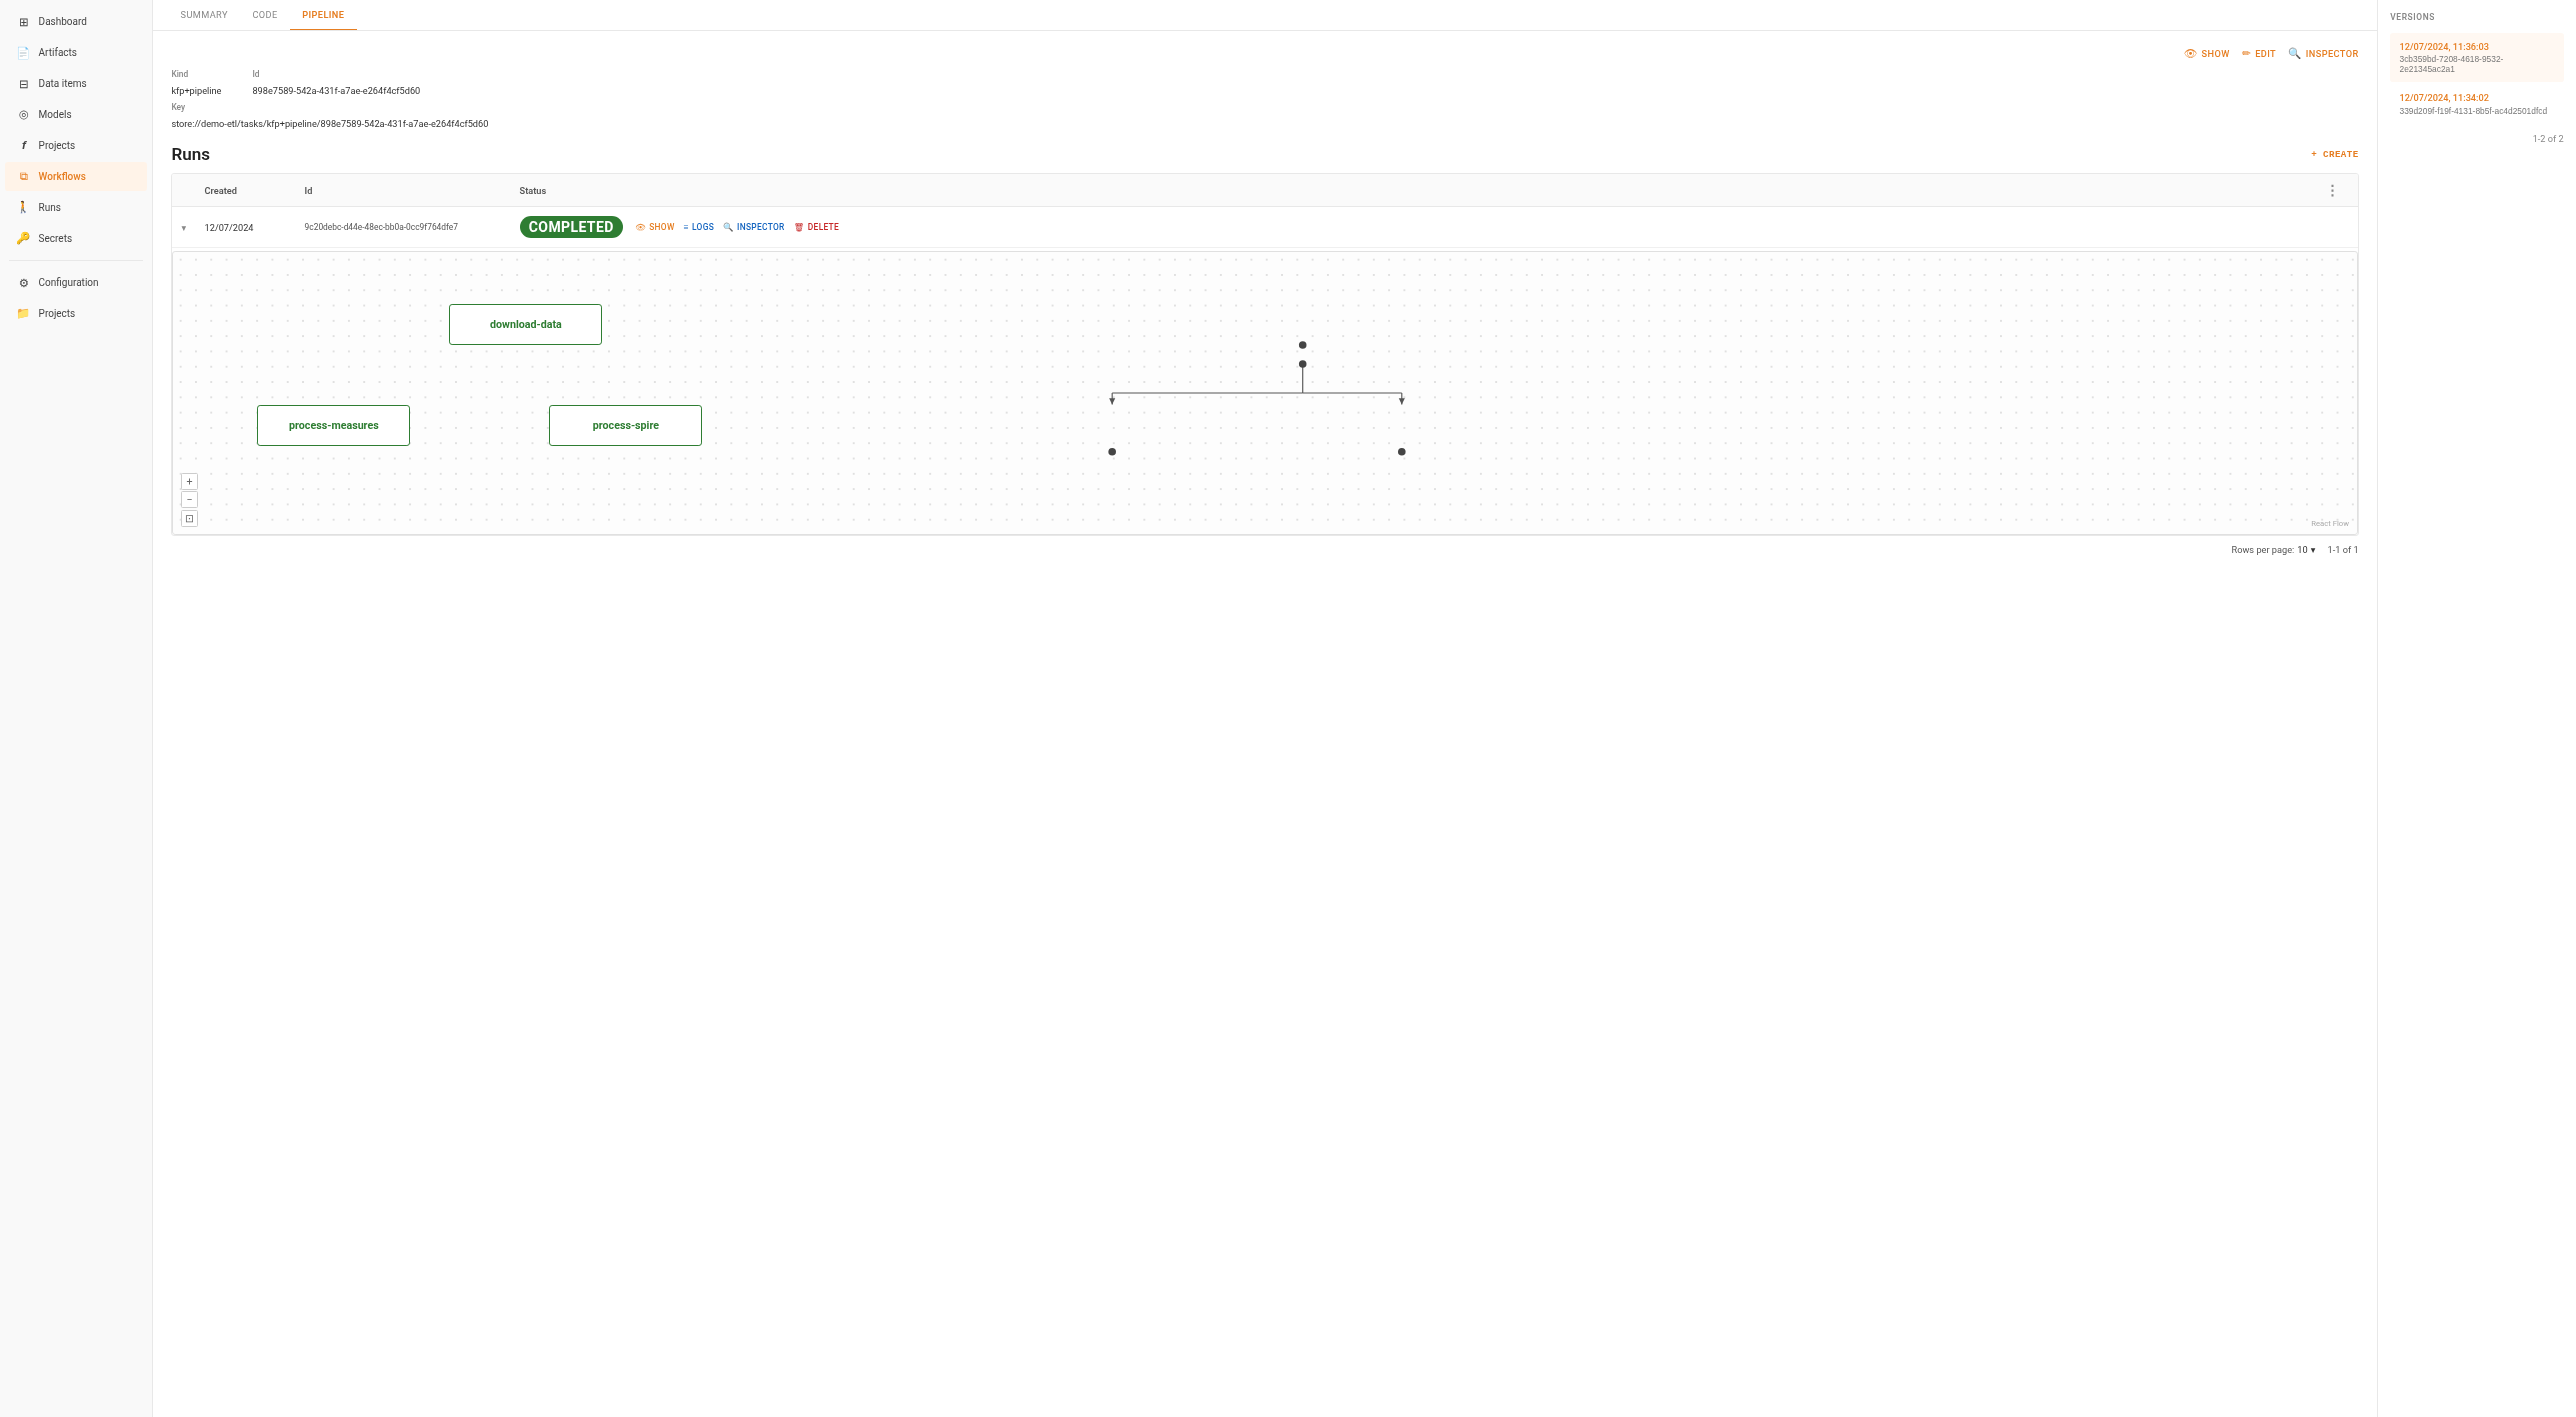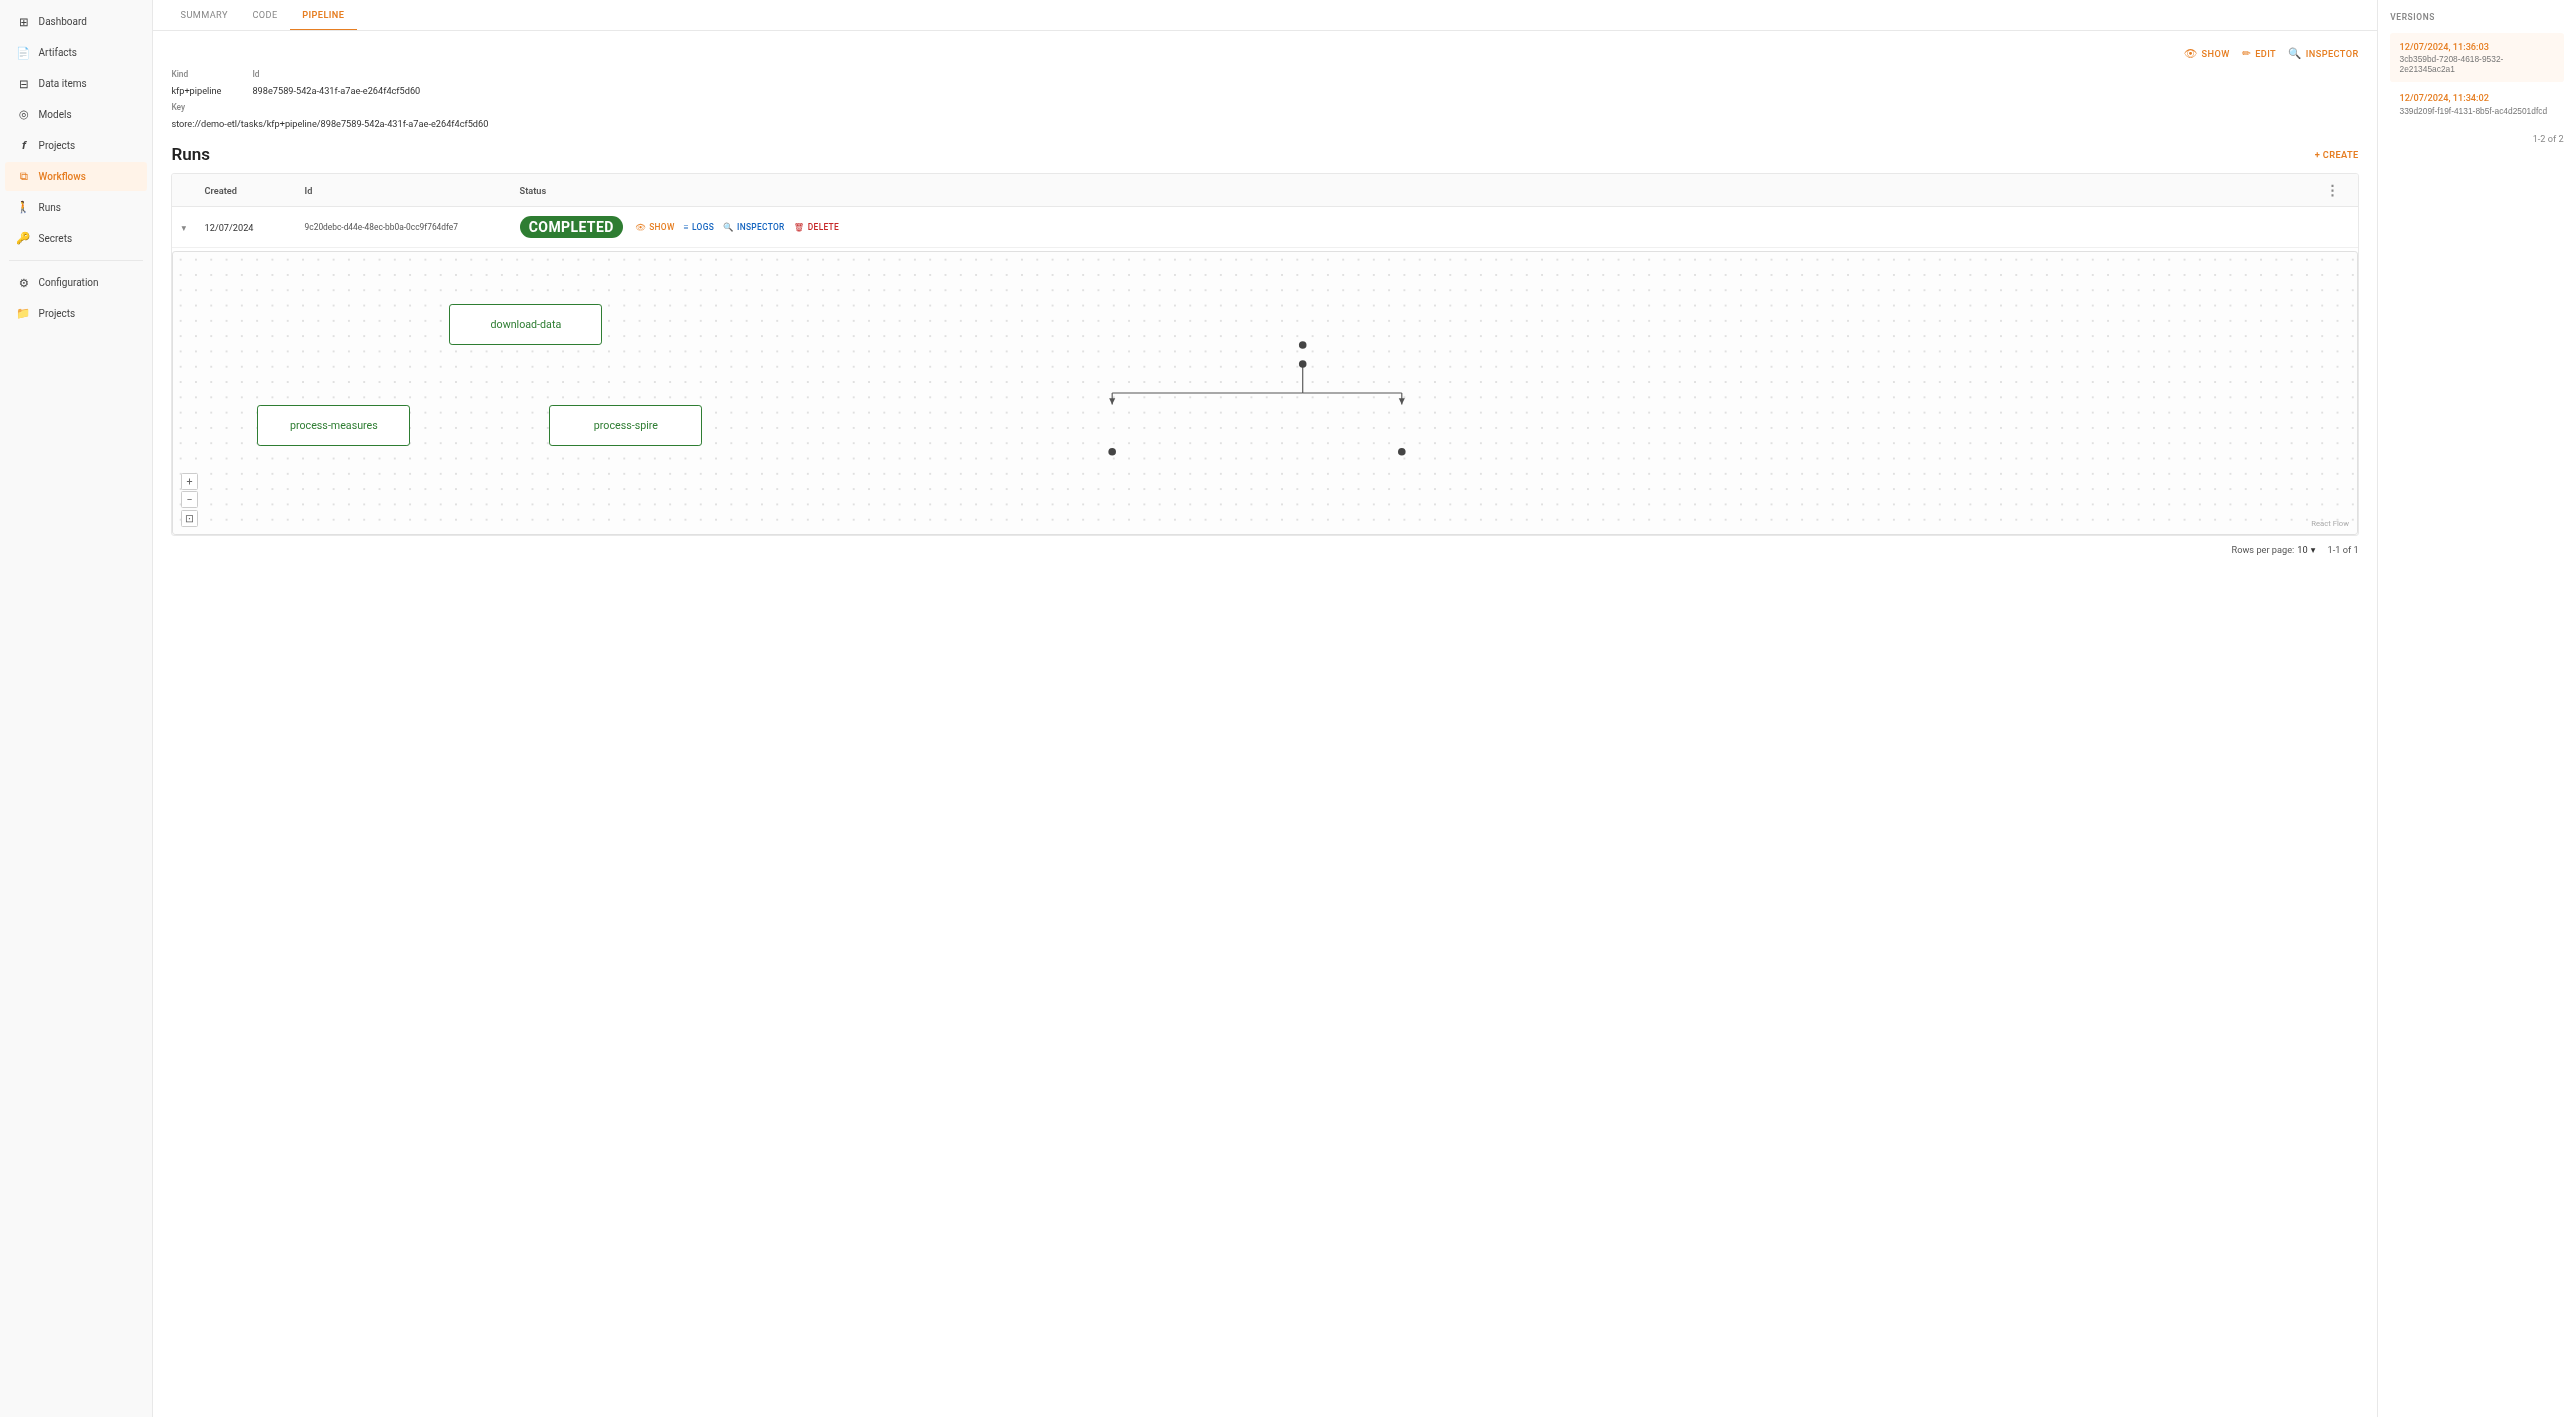--- a/index.html
+++ b/index.html
@@ -26,21 +26,21 @@
     
     .top-toolbar { display: flex; justify-content: flex-end; gap: 12.3px; margin-bottom: 9.2px; }
     .toolbar-btn { display: flex; align-items: center; gap: 3.8px; color: #e67e22; font-size: 9.2px; font-weight: 500; cursor: pointer; text-transform: uppercase; letter-spacing: 0.4px; }
     .toolbar-btn .icon { font-size: 10.7px; }
     .meta-label { font-size: 8.4px; color: #888; font-weight: 500; }
     .meta-value { font-size: 9.2px; color: #333; }
 
     
     .runs-header { display: flex; align-items: center; justify-content: space-between; margin-bottom: 9.2px; }
     .runs-title { font-size: 17px; font-weight: 600; color: #222; }
-    .create-btn { display: flex; align-items: center; gap: 3.1px; color: #e67e22; font-size: 9.2px; font-weight: 600; cursor: pointer; text-transform: uppercase; letter-spacing: 0.4px; }
+    .create-btn { display: flex; align-items: center; gap: 3.1px; color: #e67e22; font-size: 9.2px; font-weight: 600; cursor: pointer; text-transform: uppercase; letter-spacing: 0.4px; font-family: Liberation Mono, monospace; }
 
     
     .runs-table { border: 0.8px solid #e8e8e8; border-radius: 3.1px; overflow: hidden; }
     .table-header { display: grid; grid-template-columns: 23px 100px 215px 1fr 23px; align-items: center; padding: 7.7px 9.2px; background: #fafafa; border-bottom: 0.8px solid #e8e8e8; font-size: 9.2px; font-weight: 600; color: #555; }
     .table-row { display: grid; grid-template-columns: 23px 100px 215px 1fr 23px; align-items: center; padding: 9.2px 9.2px; border-bottom: 0.8px solid #f0f0f0; font-size: 9.2px; }
     .table-row:last-child { border-bottom: none; }
 
     .status-badge { background: #2e7d32; color: #fff; padding: 3.1px 9.2px; border-radius: 15.3px; font-size: 14px; font-weight: 700; letter-spacing: 0.4px; display: inline-block; }
 
     .row-actions { display: flex; align-items: center; gap: 9.2px; }
@@ -49,21 +49,21 @@
     .row-action.logs { color: #1565c0; }
     .row-action.inspector { color: #1565c0; }
     .row-action.delete { color: #c62828; }
 
     .more-btn { cursor: pointer; color: #888; font-size: 14px; }
 
     
     .pipeline-container { border: 0.8px solid #e0e0e0; border-radius: 3.1px; margin-top: 3.1px; background: #fdfdfd; position: relative; overflow: hidden; min-height: 284px; }
     .pipeline-dots { position: absolute; top: 0; left: 0; right: 0; bottom: 0; background-image: radial-gradient(circle, #ccc 0.8px, transparent 0.8px); background-size: 15.3px 15.3px; opacity: 0.6; }
     .pipeline-svg { position: absolute; top: 0; left: 0; width: 100%; height: 100%; }
-    .pipeline-node { position: absolute; border: 1.5px solid #2e7d32; border-radius: 3.1px; background: #fff; display: flex; align-items: center; justify-content: center; color: #2e7d32; font-size: 10.7px; font-weight: 400; cursor: pointer; text-align: center; }
+    .pipeline-node { position: absolute; border: 1.5px solid #2e7d32; border-radius: 3.1px; background: #fff; display: flex; align-items: center; justify-content: center; color: #2e7d32; font-size: 10.7px; font-weight: 700; cursor: pointer; text-align: center; }
 
     .zoom-controls { position: absolute; bottom: 7.7px; left: 7.7px; display: flex; flex-direction: column; gap: 1.5px; }
     .zoom-btn { width: 17px; height: 17px; border: 0.8px solid #ccc; background: #fff; display: flex; align-items: center; justify-content: center; cursor: pointer; font-size: 10.7px; color: #666; border-radius: 1.5px; }
     .react-flow-label { position: absolute; bottom: 6.1px; right: 7.7px; font-size: 7.7px; color: #aaa; }
 
     
     .pagination-bar { display: flex; align-items: center; justify-content: flex-end; gap: 12.3px; padding: 7.7px 0; font-size: 9.2px; color: #555; }
     .rows-per-page { display: flex; gap: 3px; }
     .rows-select { display: flex; align-items: center; gap: 3.1px; cursor: pointer; color: #333; font-size: 9.2px; }
 

